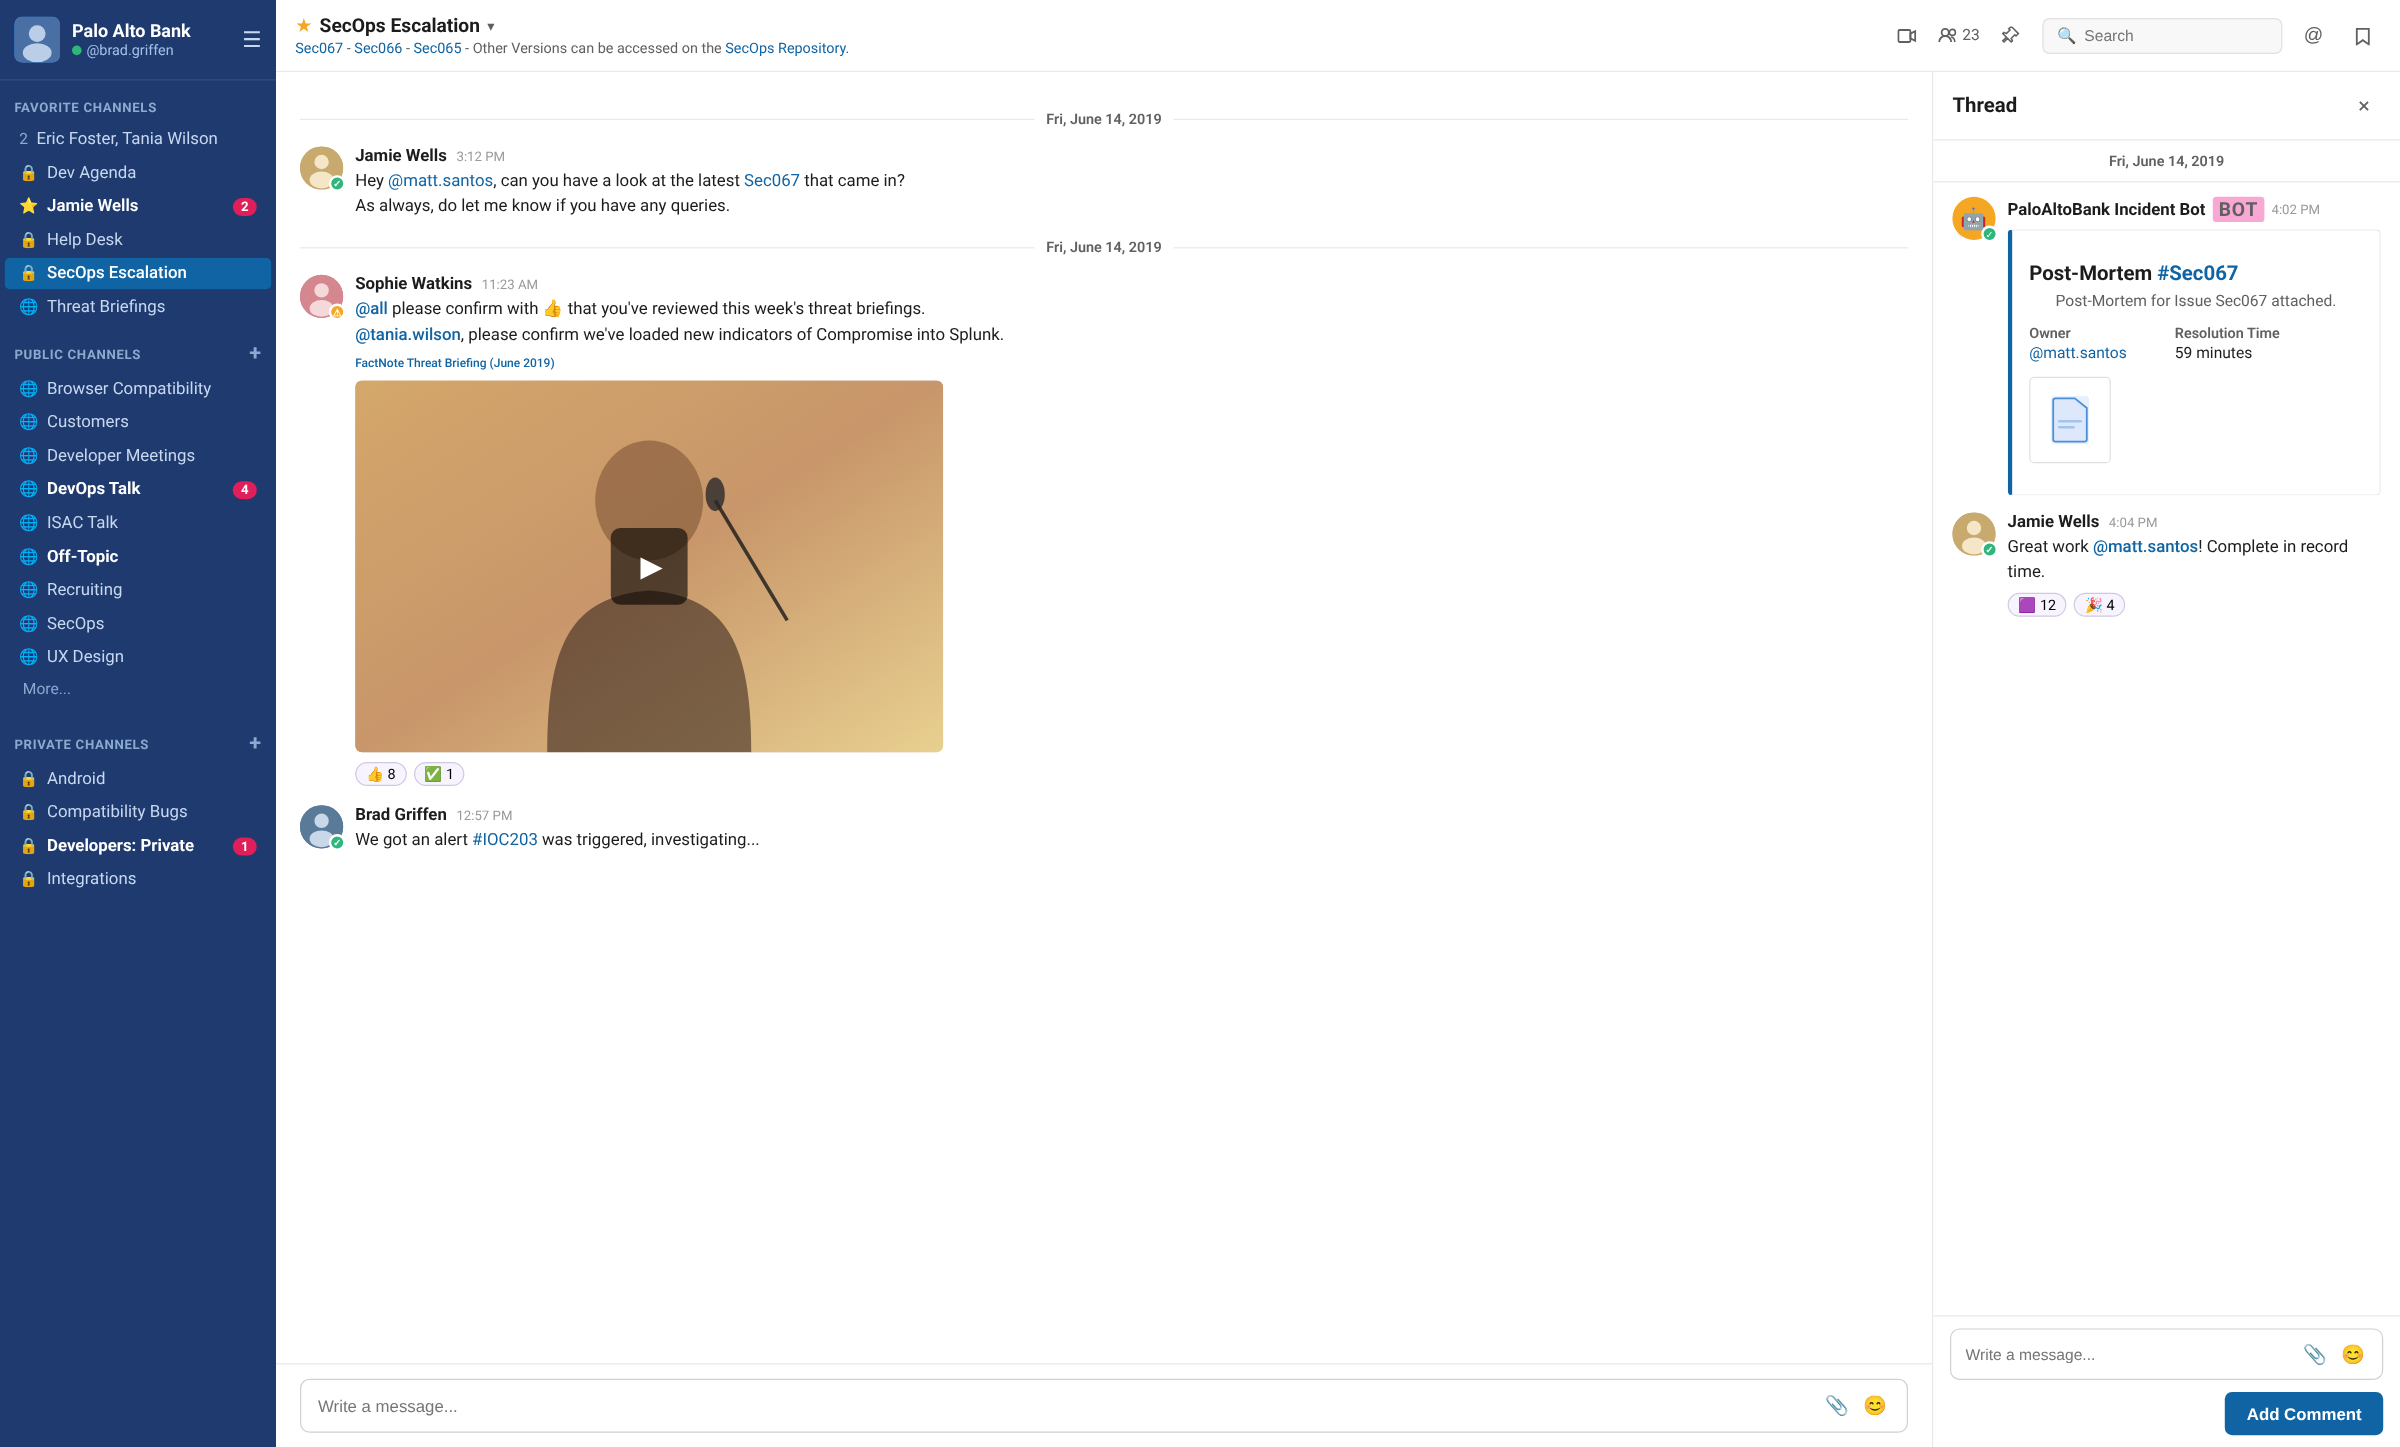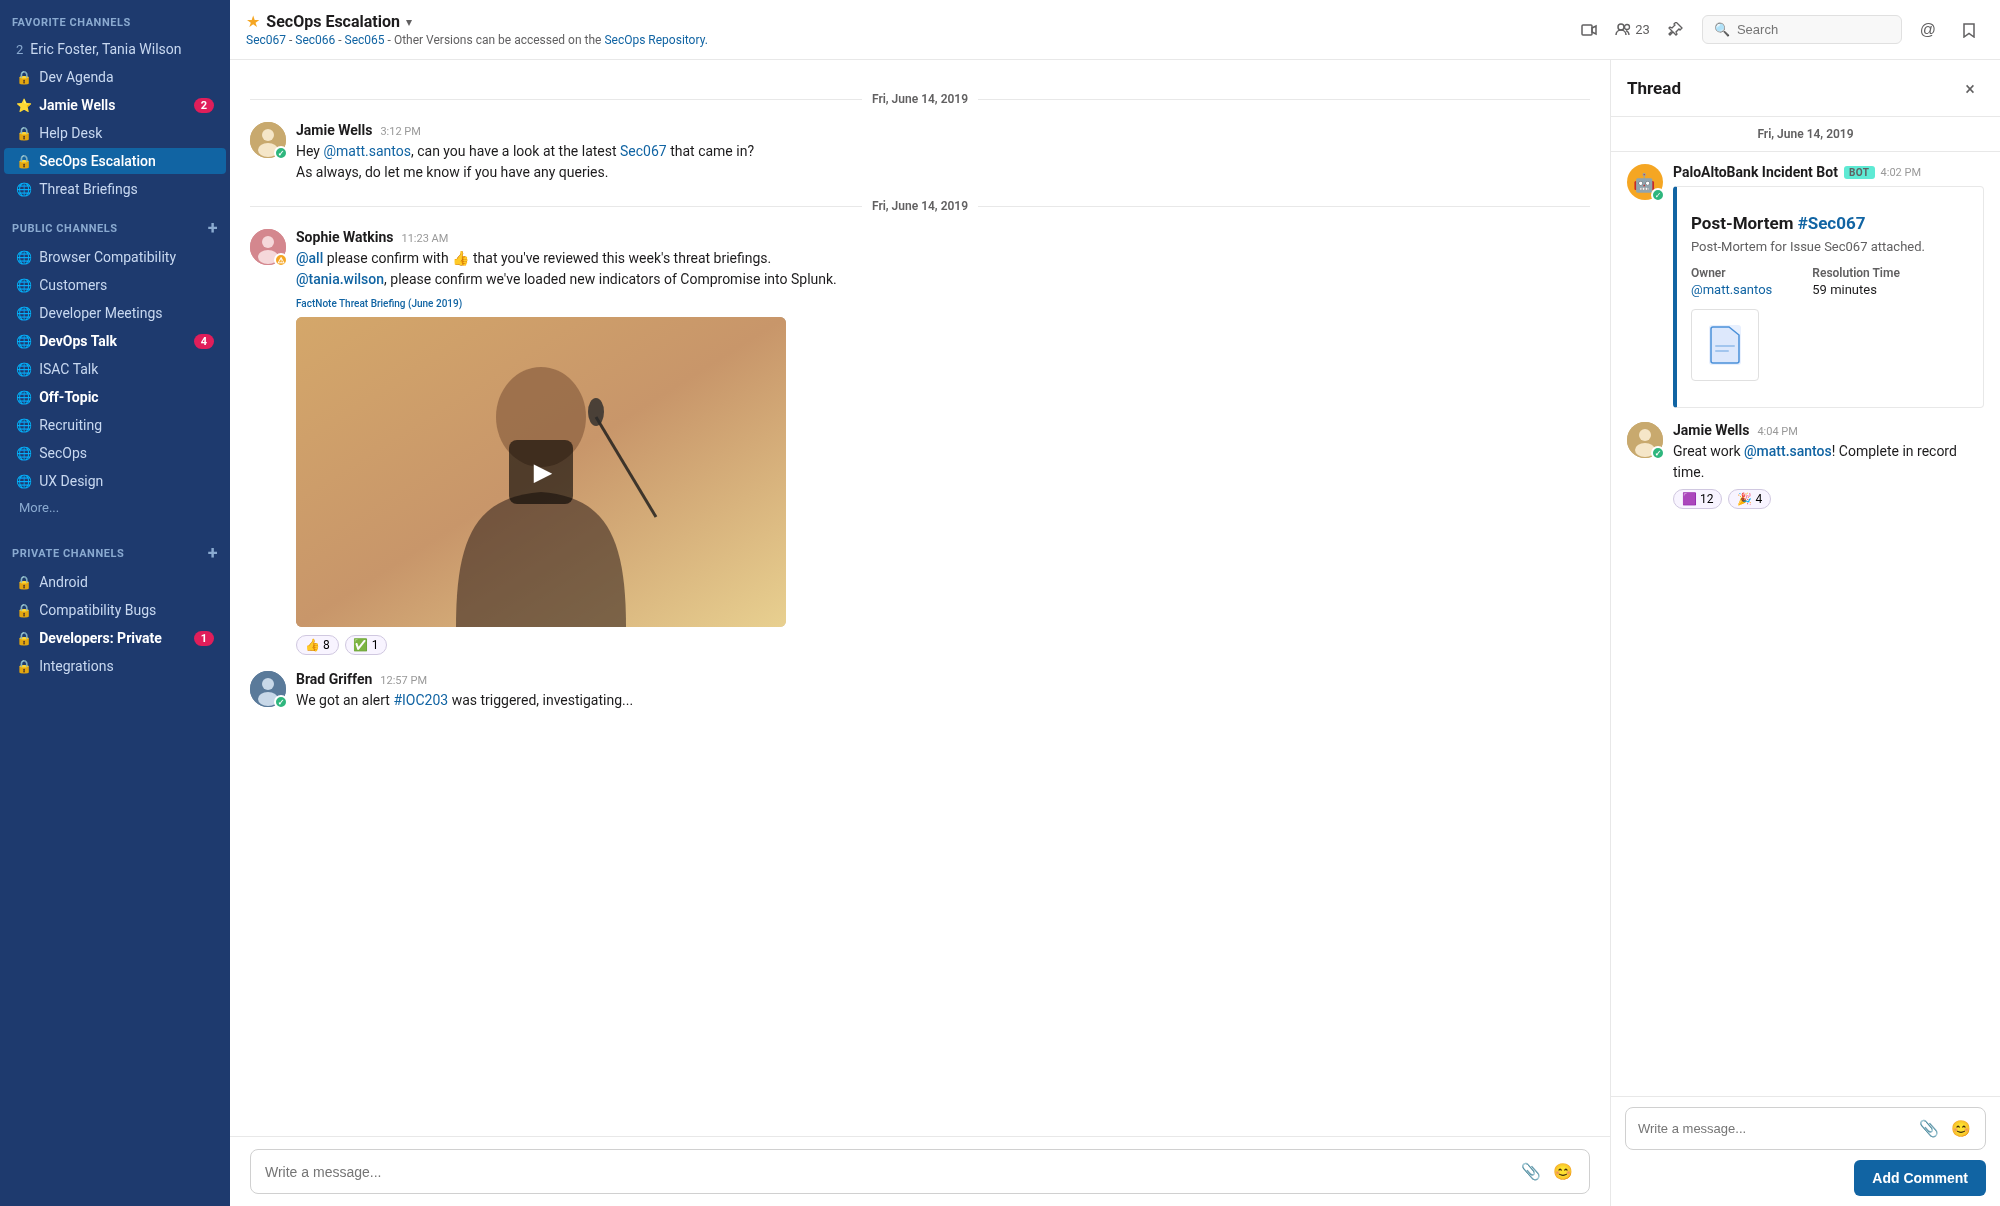--- a/index.html
+++ b/index.html
@@ -104,27 +104,27 @@
     .thread-messages::-webkit-scrollbar { width: 4px; }
     .thread-messages::-webkit-scrollbar-thumb { background: #e0e0e0; }
 
     .thread-msg { display: flex; gap: 10px; margin-bottom: 14px; }
     .bot-avatar { width: 36px; height: 36px; border-radius: 50%; background: #f5a623; flex-shrink: 0; display: flex; align-items: center; justify-content: center; font-size: 18px; position: relative; }
     .bot-avatar .verified-bot { position: absolute; bottom: -2px; right: -2px; width: 14px; height: 14px; background: #2eb67d; border-radius: 50%; display: flex; align-items: center; justify-content: center; font-size: 8px; color: #fff; border: 2px solid #fff; }
 
     .bot-msg-body { flex: 1; }
     .bot-msg-header { display: flex; align-items: center; gap: 6px; margin-bottom: 6px; }
     .bot-name { font-weight: 700; color: #1d1c1d; font-size: 14px; }
-    .bot-badge { background: #5eead4; color: #616061; font-size: 10px; font-weight: 700; padding: 1px 5px; border-radius: 3px; letter-spacing: 0.05em; }
+    .bot-badge { background: #f9a8d4; color: #616061; font-size: 16px; font-weight: 700; padding: 1px 5px; border-radius: 3px; letter-spacing: 0.05em; }
     .bot-time { font-size: 11px; color: #999; }
 
     .incident-card { border: 1px solid #e8e8e8; border-left: 4px solid #1164a3; border-radius: 4px; padding: 26px 14px; margin-top: 4px; }
     .incident-title { font-size: 17px; font-weight: 700; color: #1d1c1d; margin-bottom: 6px; }
     .incident-title a { color: #1164a3; text-decoration: none; }
-    .incident-desc { font-size: 13px; color: #616061; margin-bottom: 12px; }
+    .incident-desc { font-size: 13px; color: #616061; margin-bottom: 12px; text-align: center; }
     .incident-meta { display: flex; gap: 40px; margin-bottom: 12px; }
     .meta-item { }
     .meta-label { font-size: 12px; color: #616061; font-weight: 600; margin-bottom: 2px; }
     .meta-value { font-size: 13px; color: #1164a3; }
     .meta-value.plain { color: #1d1c1d; }
     .attachment-area { display: flex; gap: 8px; margin-top: 8px; }
     .file-icon-box { width: 68px; height: 72px; border: 1px solid #e0e0e0; border-radius: 4px; display: flex; align-items: center; justify-content: center; }
     .file-icon-box svg { width: 32px; height: 40px; }
     .file-info-box { flex: 1; border: 1px solid #e0e0e0; border-radius: 4px; padding: 10px 12px; display: flex; flex-direction: column; justify-content: center; }
     .file-name { font-size: 14px; font-weight: 600; color: #1d1c1d; }
@@ -144,20 +144,37 @@
 
     .private-channels-label { margin-top: 8px; }
   </style>
 </head>
 <body>
 
 <div class="app-wrapper">
 
   <div class="sidebar">
 
+    <div class="workspace-header">
+      <div class="workspace-avatar">
+        <svg width="38" height="38" viewBox="0 0 38 38">
+          <rect width="38" height="38" rx="6" fill="#4a6fa5"></rect>
+          <circle cx="19" cy="14" r="7" fill="#c8d8f0" opacity="0.9"></circle>
+          <ellipse cx="19" cy="30" rx="12" ry="8" fill="#c8d8f0" opacity="0.9"></ellipse>
+        </svg>
+      </div>
+      <div class="workspace-info">
+        <div class="workspace-name">Palo Alto Bank</div>
+        <div class="workspace-user">
+          <span class="status-dot"></span>
+          <span>@brad.griffen</span>
+        </div>
+      </div>
+      <div class="menu-icon">☰</div>
+    </div>
 
     <div class="section-label">
       <span>FAVORITE CHANNELS</span>
     </div>
 
     <div class="channel-item">
       <span class="ch-icon">2</span>
       <span class="ch-name">Eric Foster, Tania Wilson</span>
     </div>
 

